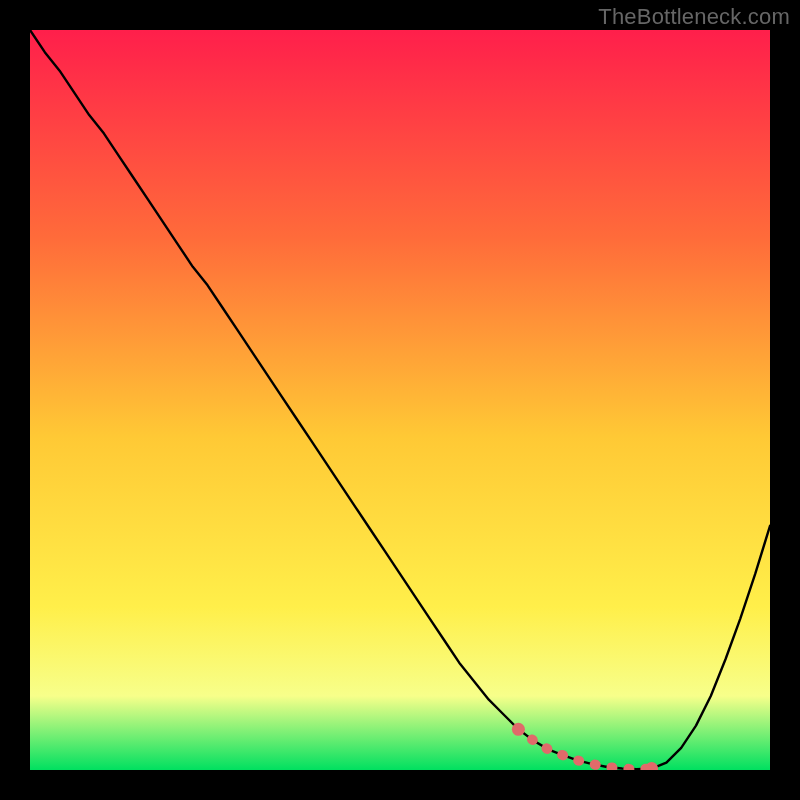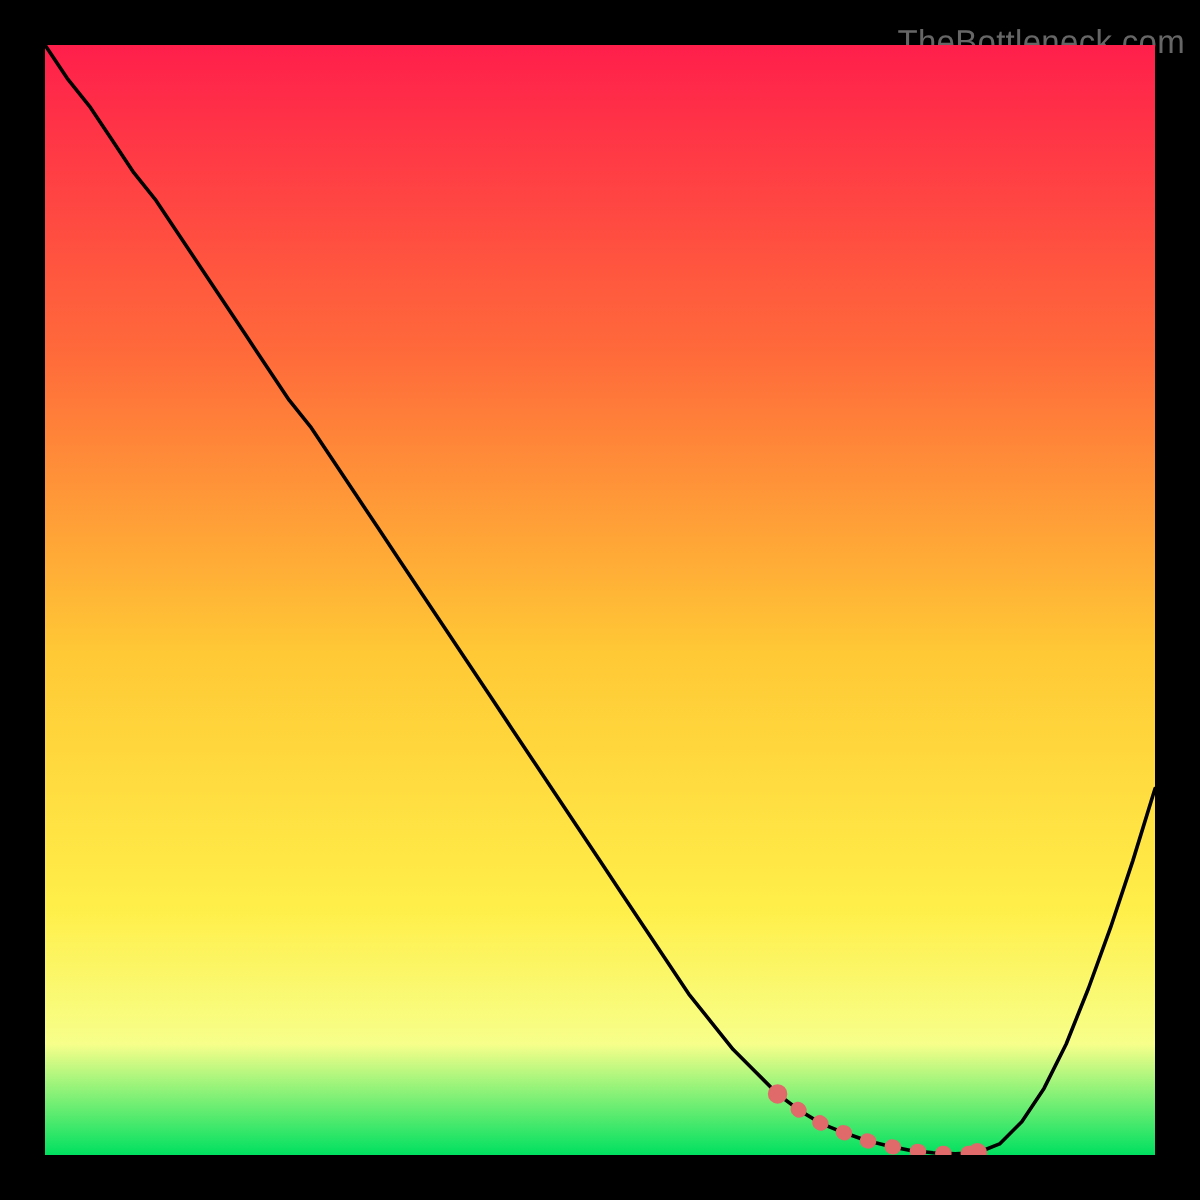--- a/index.html
+++ b/index.html
@@ -12,21 +12,20 @@
   }
   .watermark {
     position: absolute;
     top: 4px;
     right: 10px;
     color: #666;
     font-family: Arial, Helvetica, sans-serif;
     font-size: 22px;
     font-weight: 400;
     letter-spacing: 0.2px;
-    margin-top: 11px;
   }
   .plot {
     position: absolute;
     left: 30px;
     top: 30px;
     width: 740px;
     height: 740px;
   }
   svg { display: block; }
 </style>

